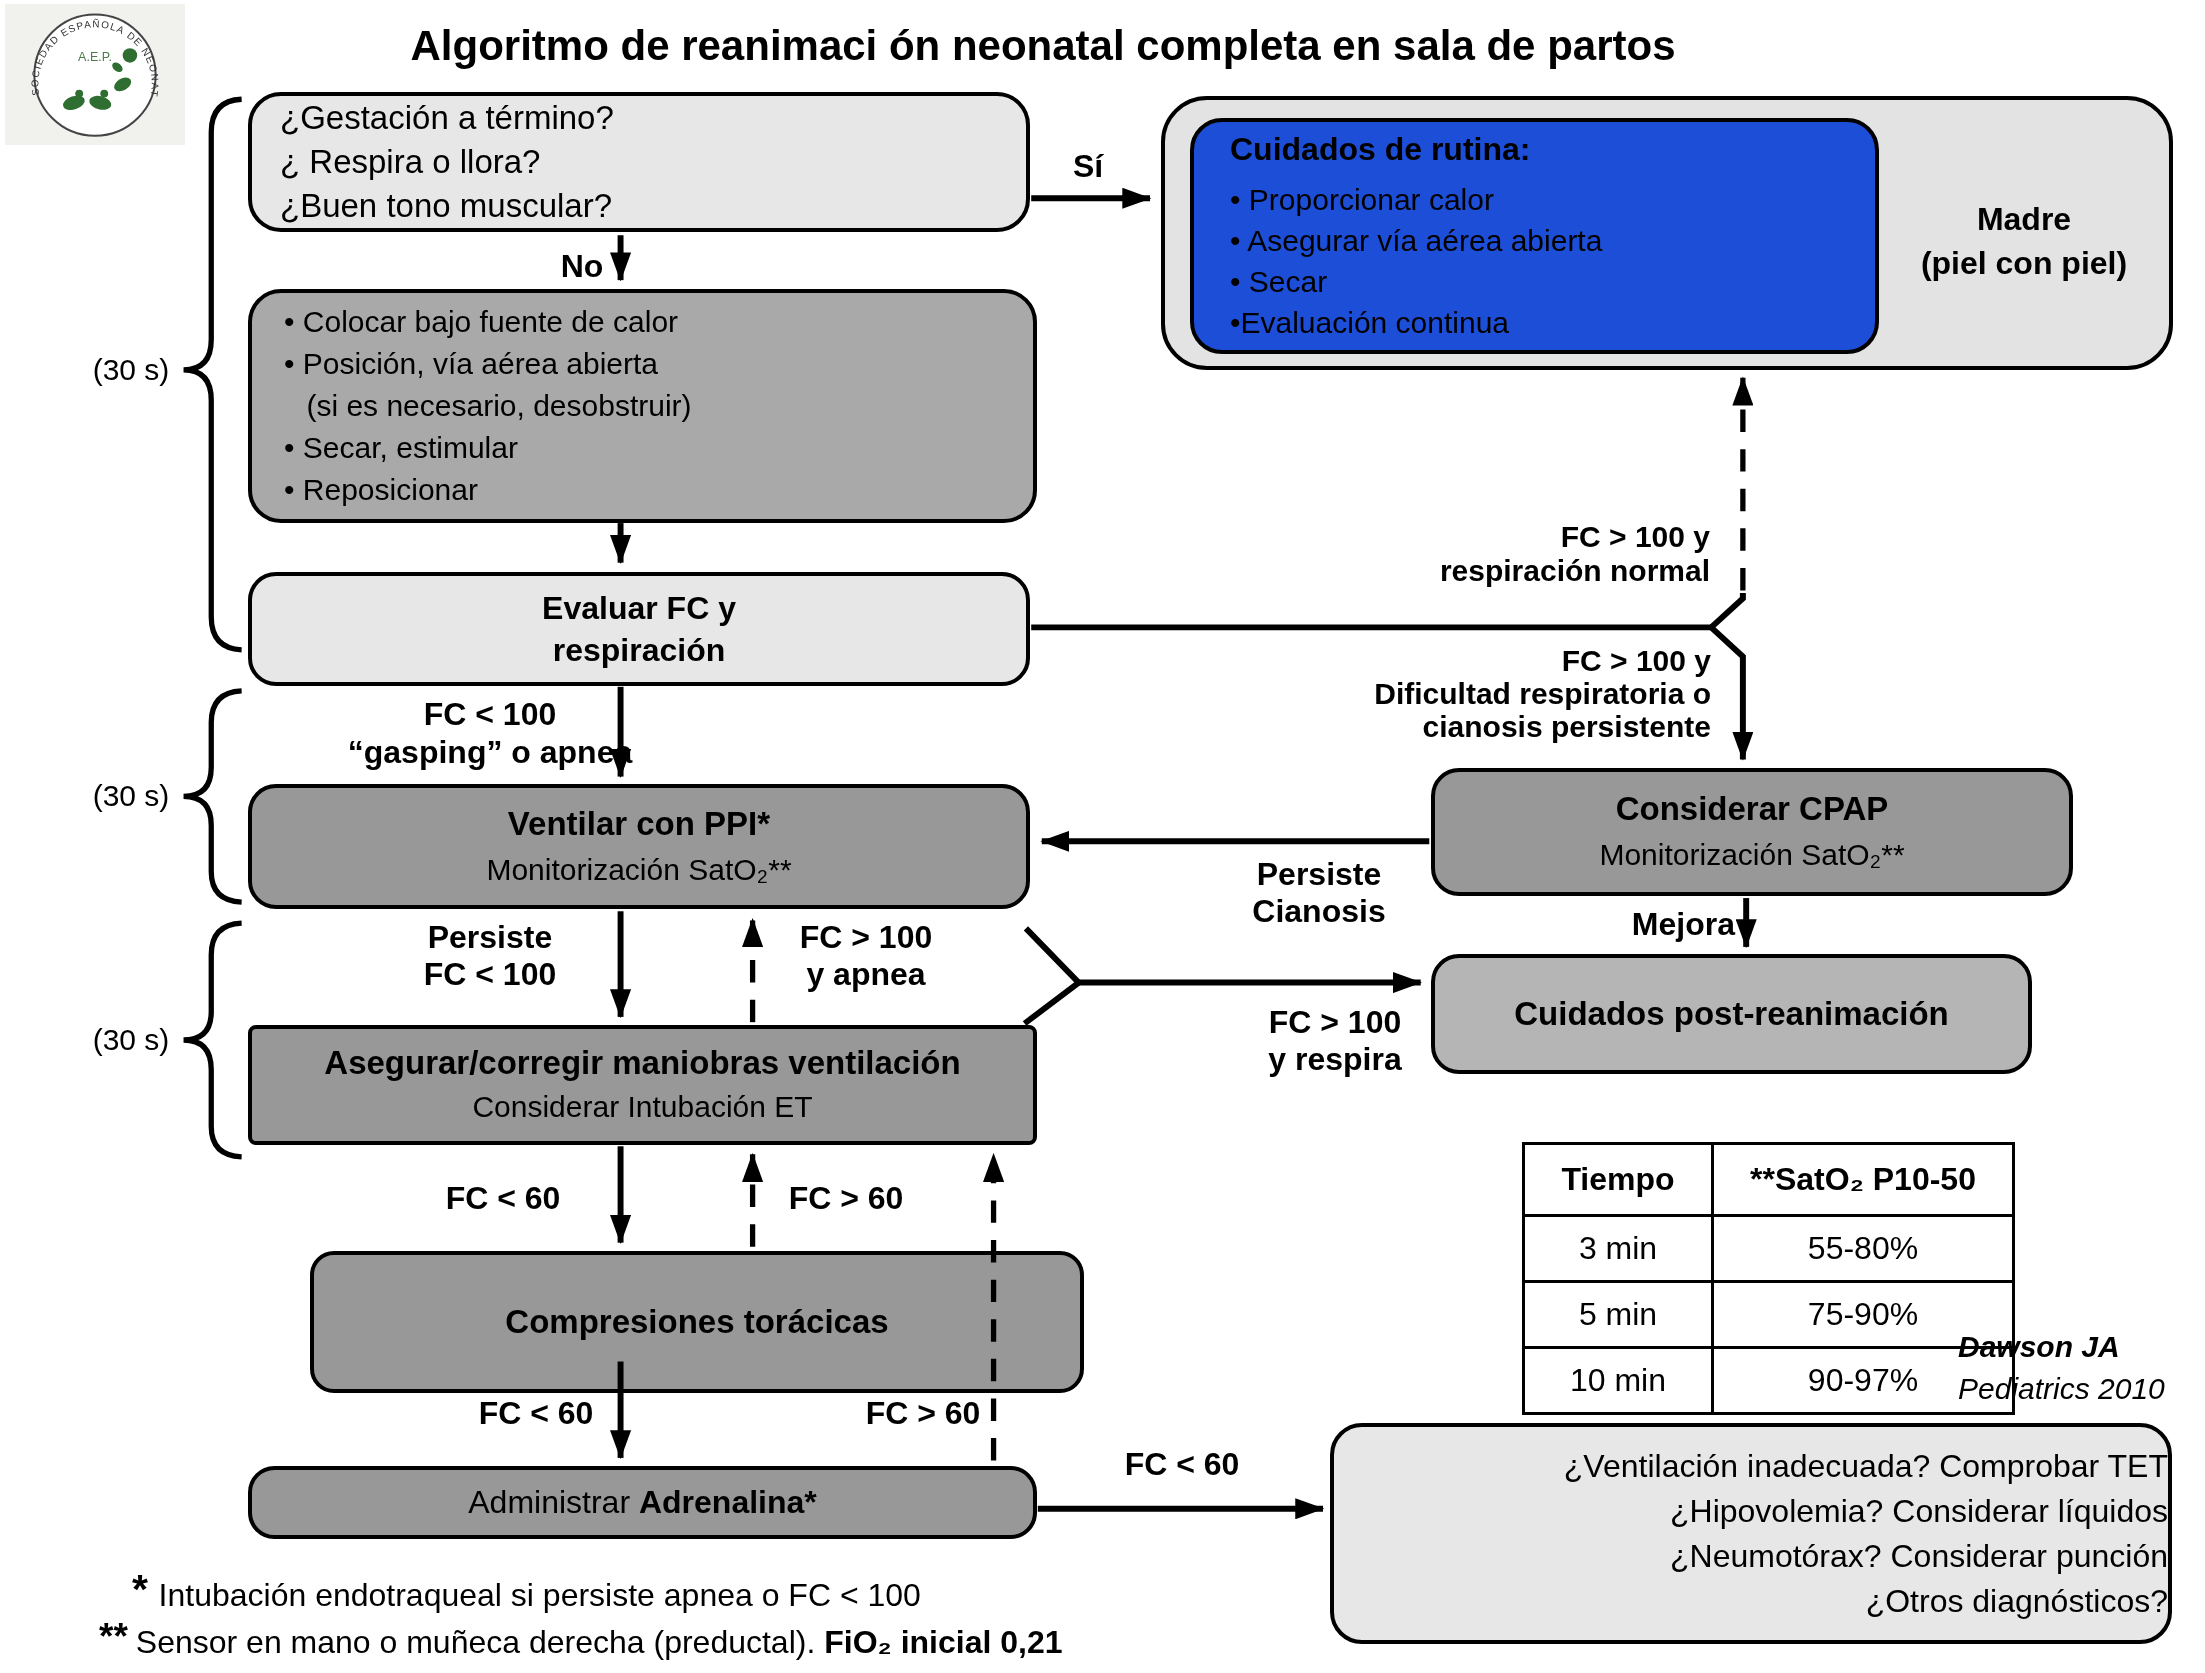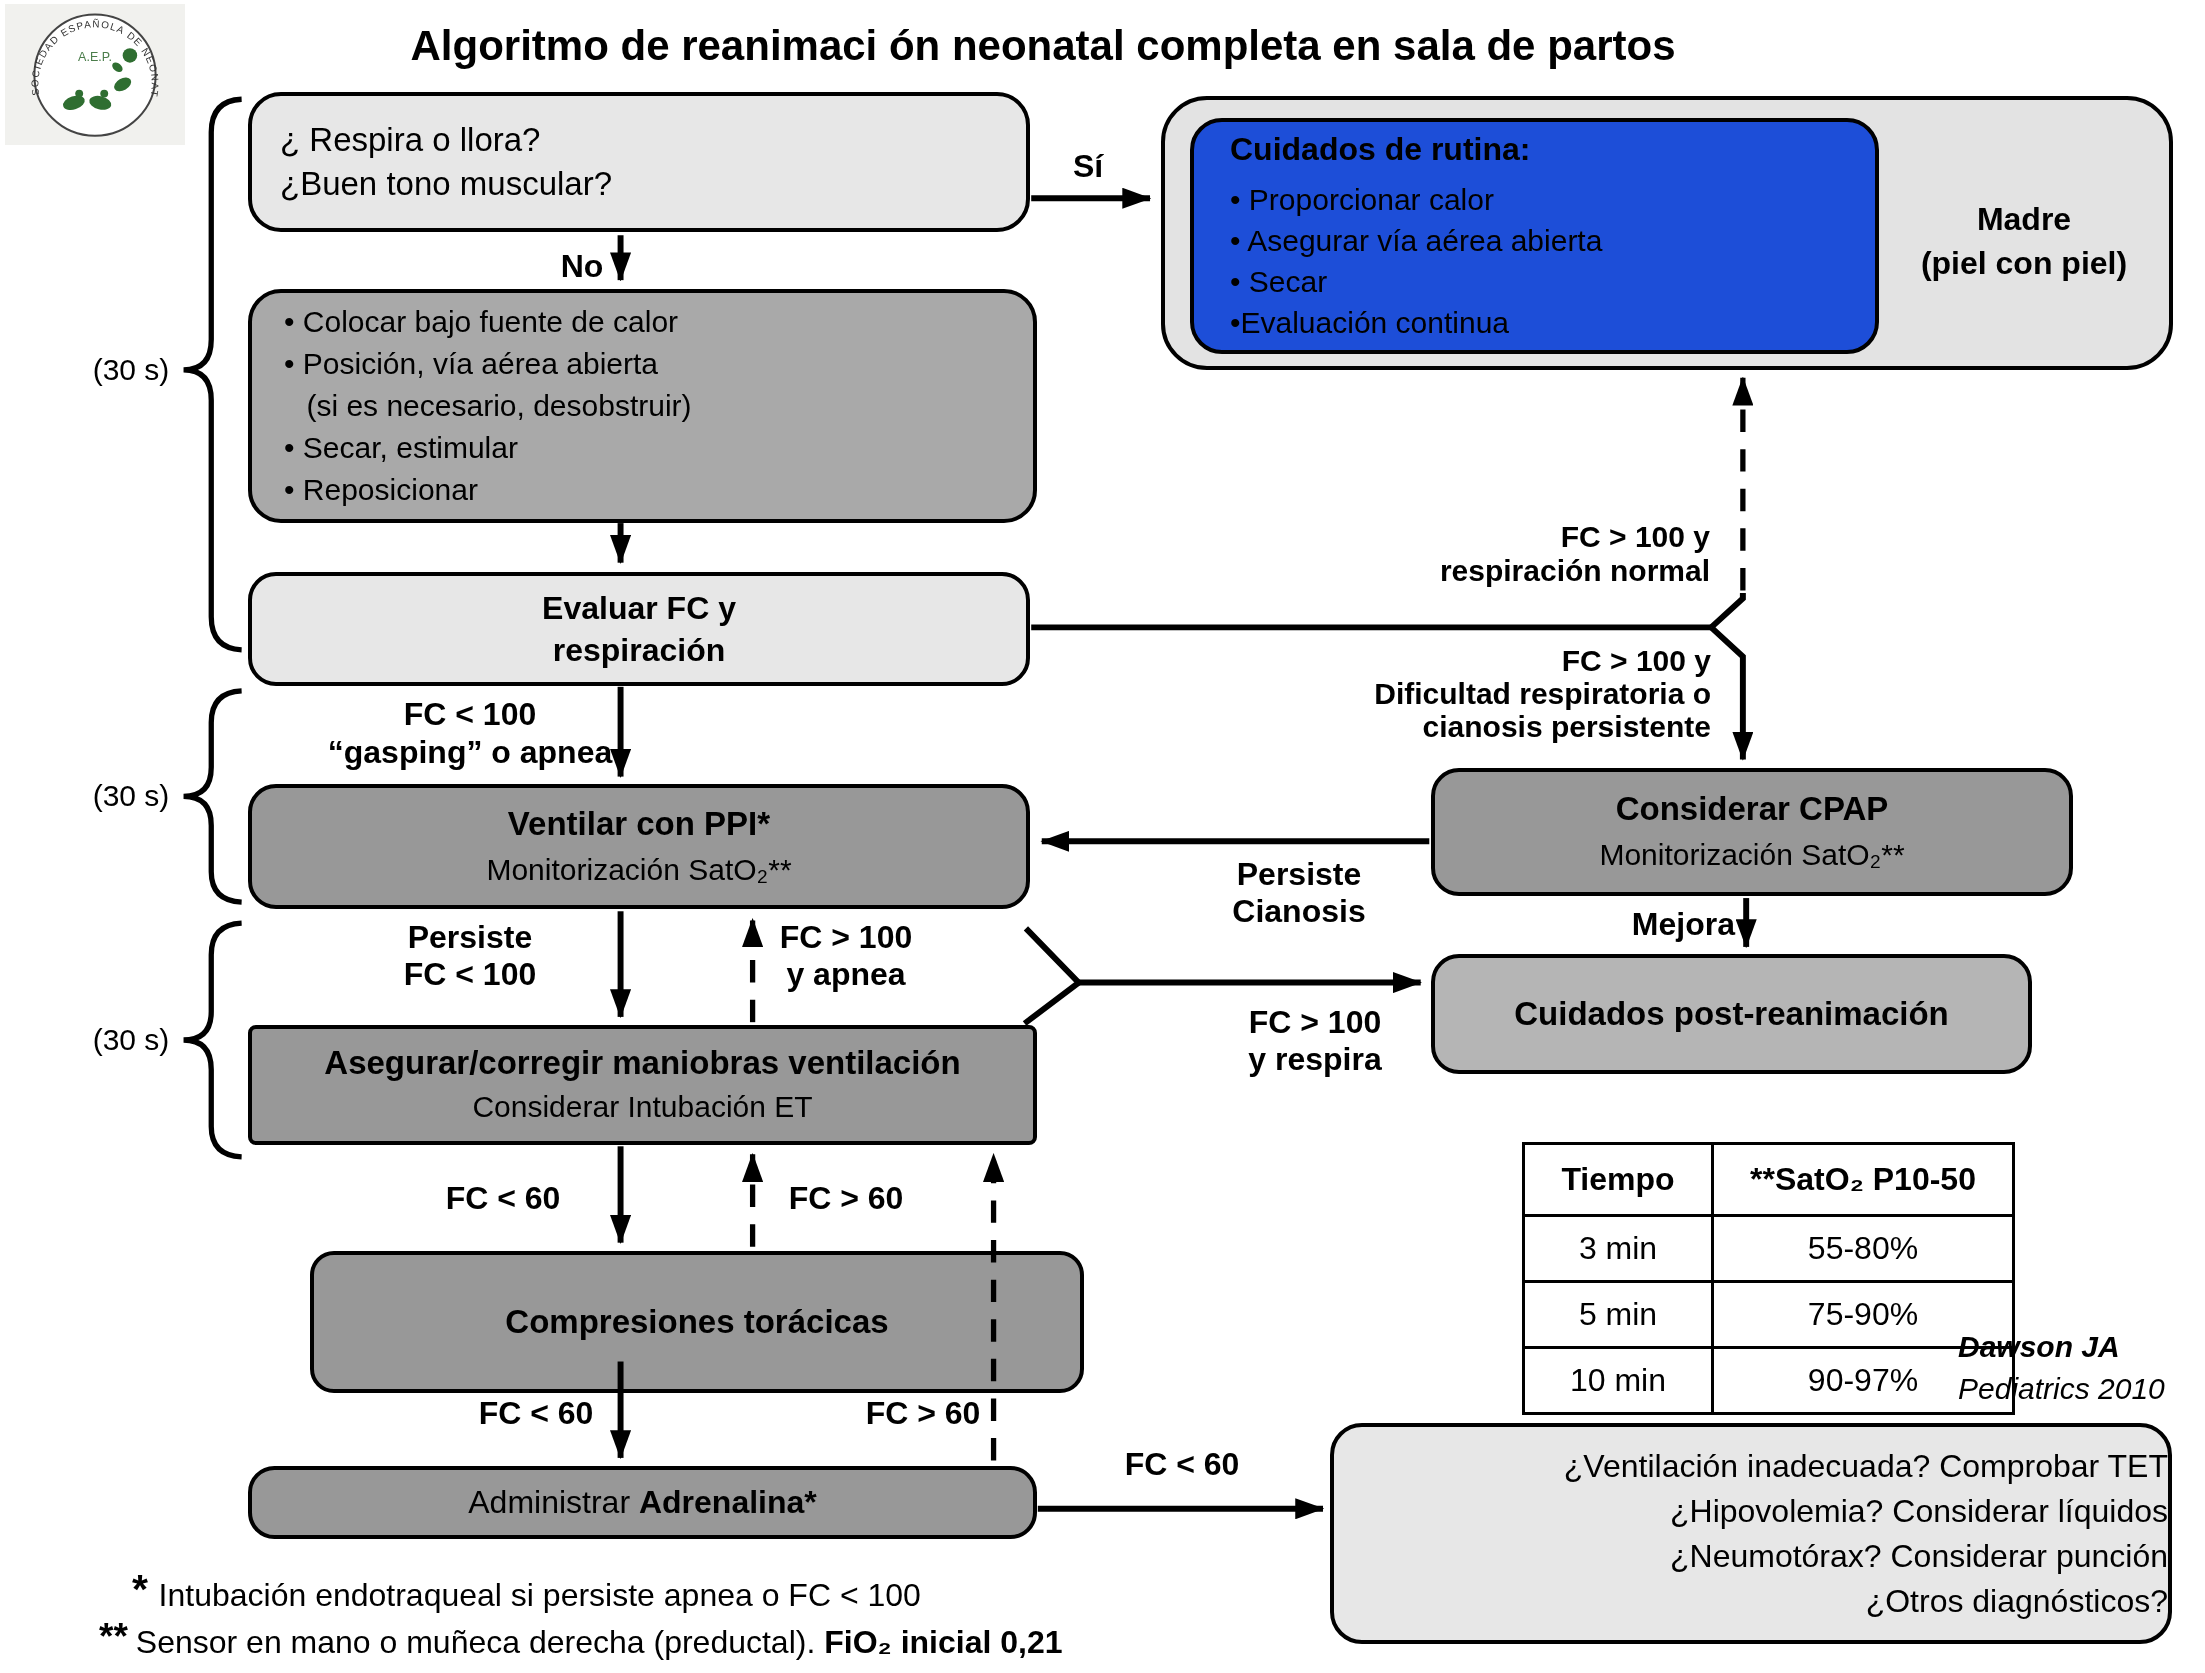--- a/index.html
+++ b/index.html
@@ -8,21 +8,21 @@
     font-family:"Liberation Sans","DejaVu Sans",sans-serif;color:#000;overflow:hidden;
   }
   .abs{position:absolute;}
   .box{
     position:absolute;border:4px solid #000;box-sizing:border-box;
     display:flex;flex-direction:column;justify-content:center;z-index:2;
   }
   .center{text-align:center;}
   .bold{font-weight:bold;}
   .elabel{position:absolute;font-weight:bold;z-index:6;white-space:nowrap;}
-  .cblock{transform:translate(-50%,-50%);text-align:center;}
+  .cblock{transform:translate(-50%,-50%);text-align:center;margin-left:20px;}
   .rblock{text-align:right;}
   .indent{padding-left:22.4px;}
   svg.overlay{position:absolute;left:0;top:0;z-index:5;pointer-events:none;}
   table.sat{
     position:absolute;left:1522px;top:1142px;border-collapse:collapse;z-index:2;
     background:#fff;font-size:32px;
   }
   table.sat td,table.sat th{border:3.3px solid #000;text-align:center;padding:0 17px;}
   table.sat th{height:69px;font-size:32px;}
   table.sat td{height:63px;}
@@ -51,20 +51,21 @@
       <ellipse cx="178" cy="122" rx="14" ry="9" transform="rotate(-30 178 122)"></ellipse>
       <circle cx="189" cy="78" r="11"></circle>
       <ellipse cx="170" cy="96" rx="9" ry="6" transform="rotate(40 170 96)"></ellipse>
       <circle cx="112" cy="136" r="6"></circle>
       <circle cx="150" cy="136" r="6"></circle>
     </g>
   </svg>
 </div>
 
 <div class="box" style="left:248px;top:92px;width:782px;height:140px;border-radius:33px;background:#e7e7e7;padding-left:28px;font-size:33px;line-height:44px;">
+  <div>¿Gestación a término?</div>
   <div>¿ Respira o llora?</div>
   <div>¿Buen tono muscular?</div>
 </div>
 
 <div class="box" style="left:1161px;top:96px;width:1012px;height:274px;border-radius:46px;background:#e3e3e3;"></div>
 
 <div class="box" style="left:1190px;top:118px;width:689px;height:236px;border-radius:32px;background:#1d4ed8;padding-left:36px;font-size:30px;line-height:41px;z-index:3;">
   <div class="bold" style="font-size:32px;margin-bottom:9.2px;">Cuidados de rutina:</div>
   <div>• Proporcionar calor</div>
   <div>• Asegurar vía aérea abierta</div>

